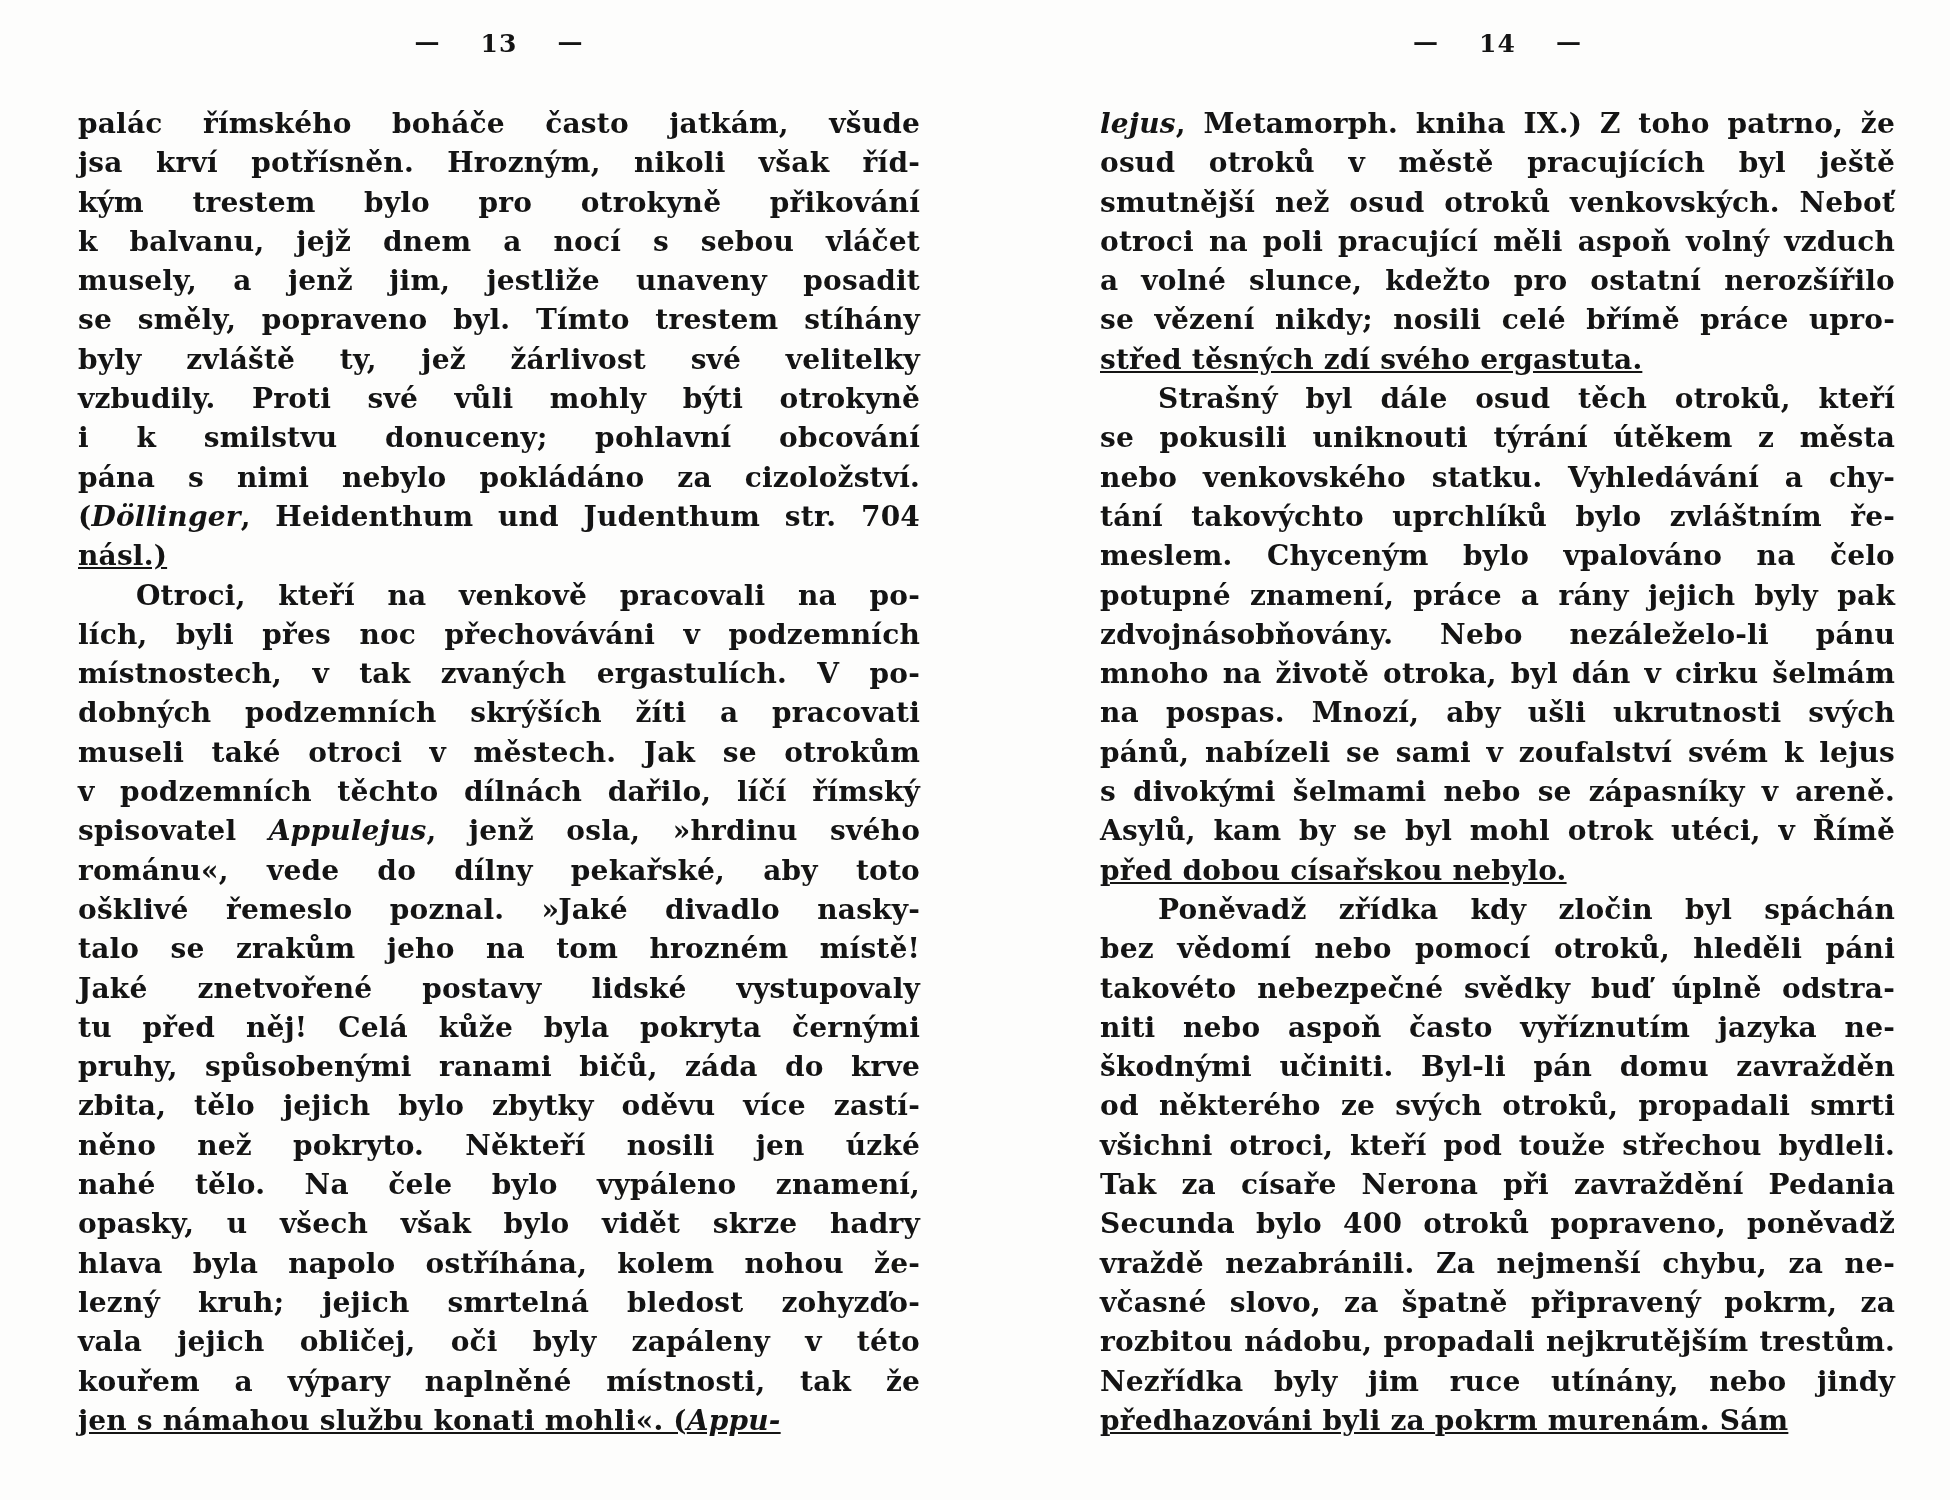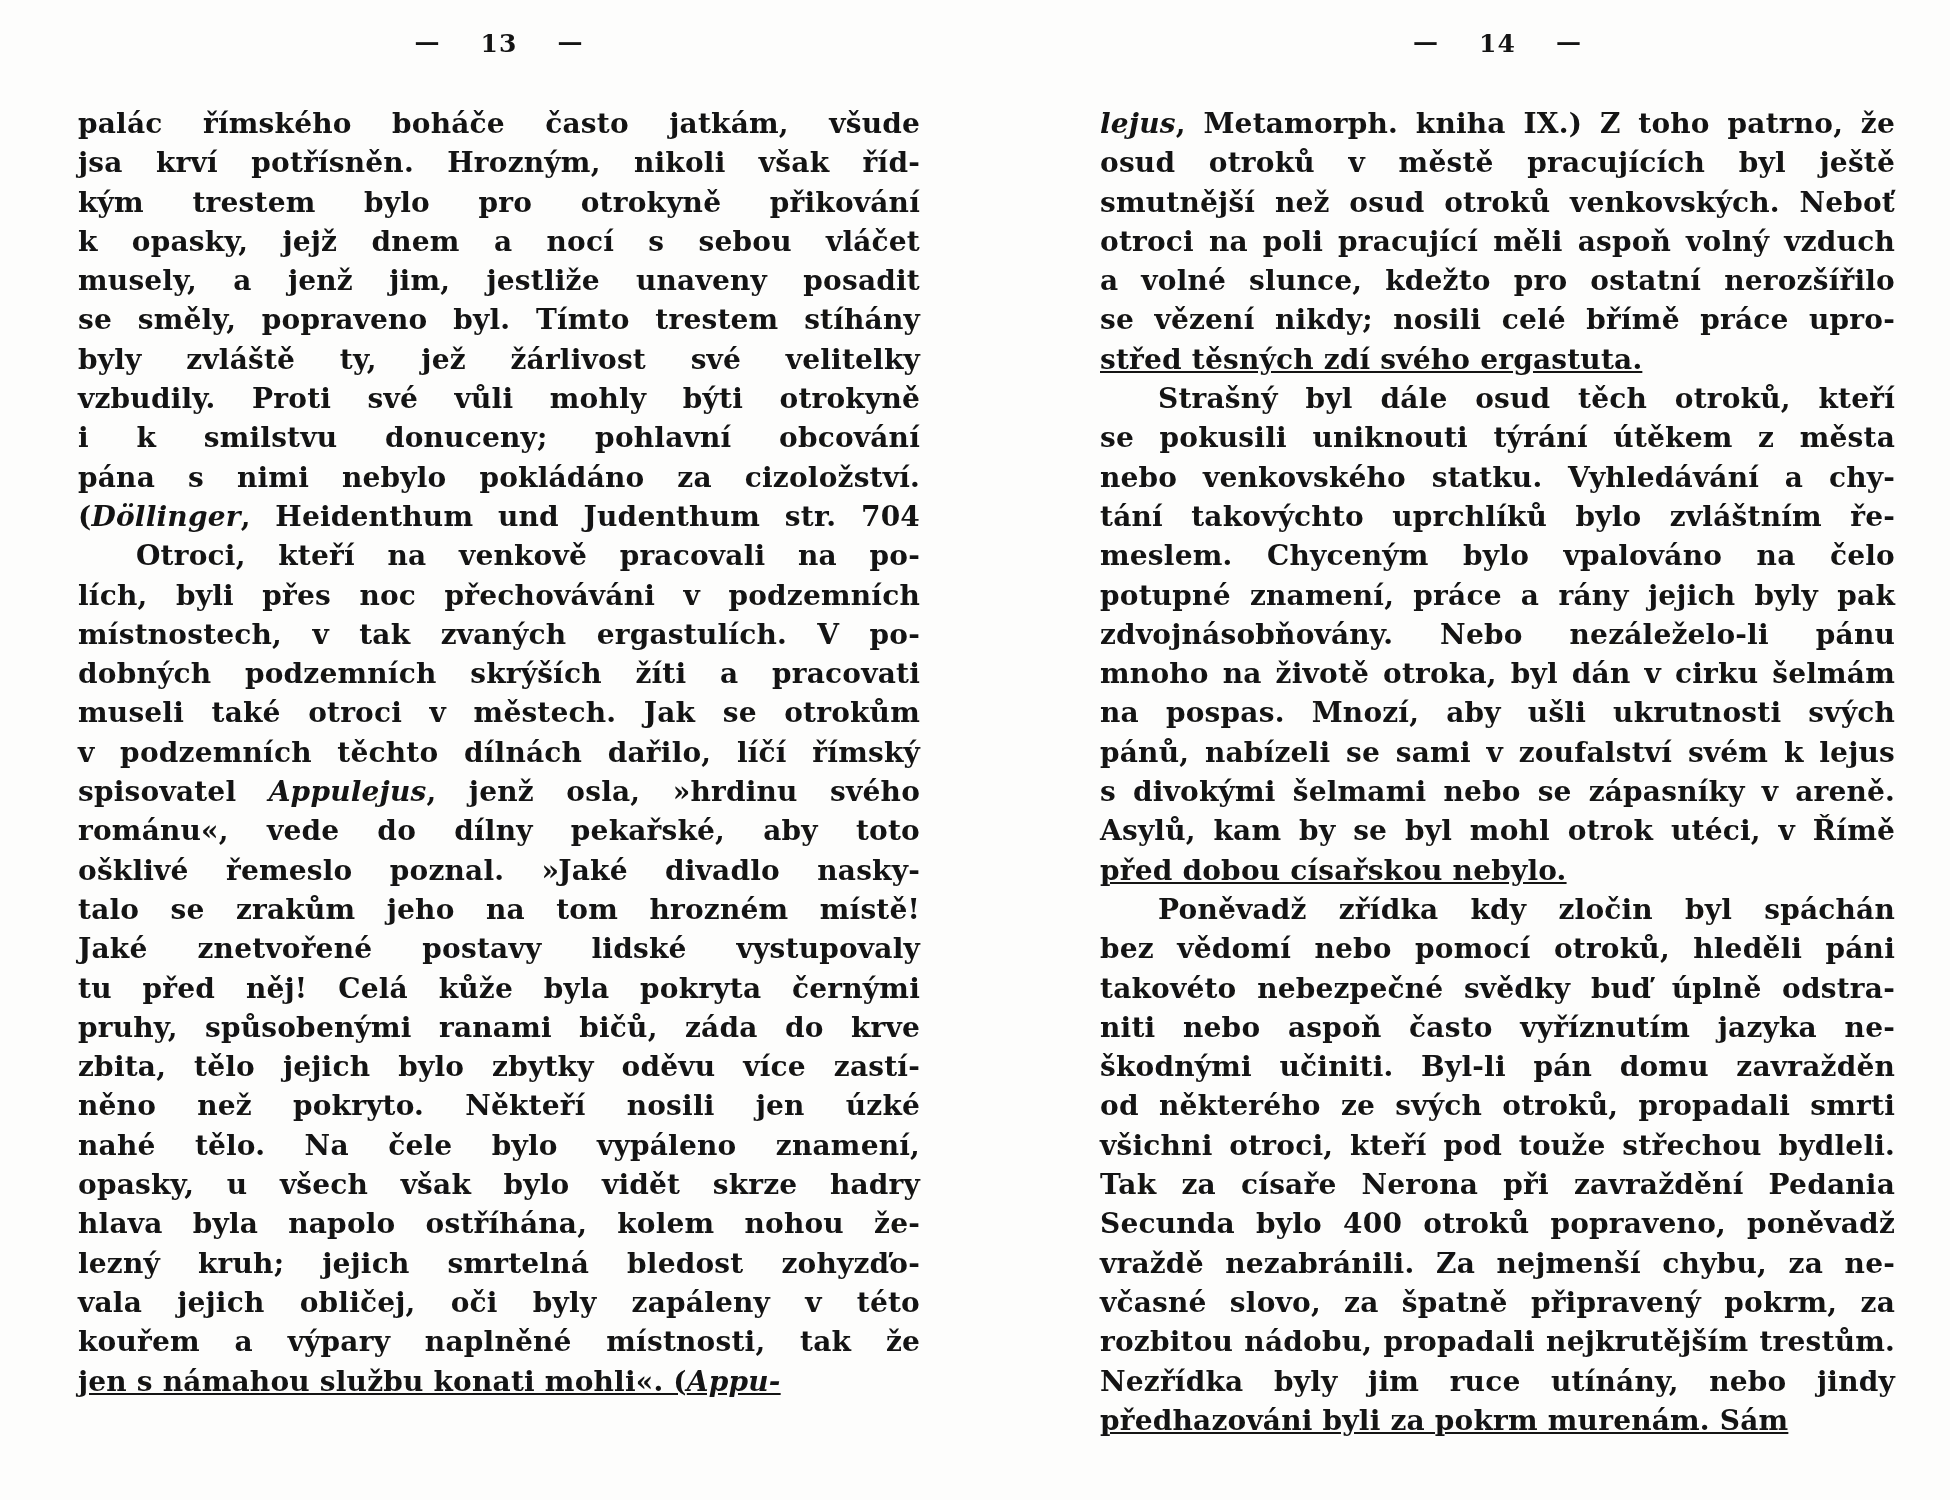--- a/index.html
+++ b/index.html
@@ -46,28 +46,29 @@
     <div class="page-header">
       <span class="dash">—</span>
       <span class="num">13</span>
       <span class="dash">—</span>
     </div>
     <div class="page-body">
         <div class="para">
           <div class="line">palác římského boháče často jatkám, všude</div>
           <div class="line">jsa krví potřísněn. Hrozným, nikoli však říd-</div>
           <div class="line">kým trestem bylo pro otrokyně přikování</div>
-          <div class="line">k opasky, jejž dnem a nocí s sebou vláčet</div>
+          <div class="line">k balvanu, jejž dnem a nocí s sebou vláčet</div>
           <div class="line">musely, a jenž jim, jestliže unaveny posadit</div>
           <div class="line">se směly, popraveno byl. Tímto trestem stíhány</div>
           <div class="line">byly zvláště ty, jež žárlivost své velitelky</div>
           <div class="line">vzbudily. Proti své vůli mohly býti otrokyně</div>
           <div class="line">i k smilstvu donuceny; pohlavní obcování</div>
           <div class="line">pána s nimi nebylo pokládáno za cizoložství.</div>
           <div class="line">(<em>Döllinger</em>, Heidenthum und Judenthum str. 704</div>
+          <div class="line last">násl.)</div>
         </div>
         <div class="para">
           <div class="line indent">Otroci, kteří na venkově pracovali na po-</div>
           <div class="line">lích, byli přes noc přechováváni v podzemních</div>
           <div class="line">místnostech, v tak zvaných ergastulích. V po-</div>
           <div class="line">dobných podzemních skrýších žíti a pracovati</div>
           <div class="line">museli také otroci v městech. Jak se otrokům</div>
           <div class="line">v podzemních těchto dílnách dařilo, líčí římský</div>
           <div class="line">spisovatel <em>Appulejus</em>, jenž osla, »hrdinu svého</div>
           <div class="line">románu«, vede do dílny pekařské, aby toto</div>

